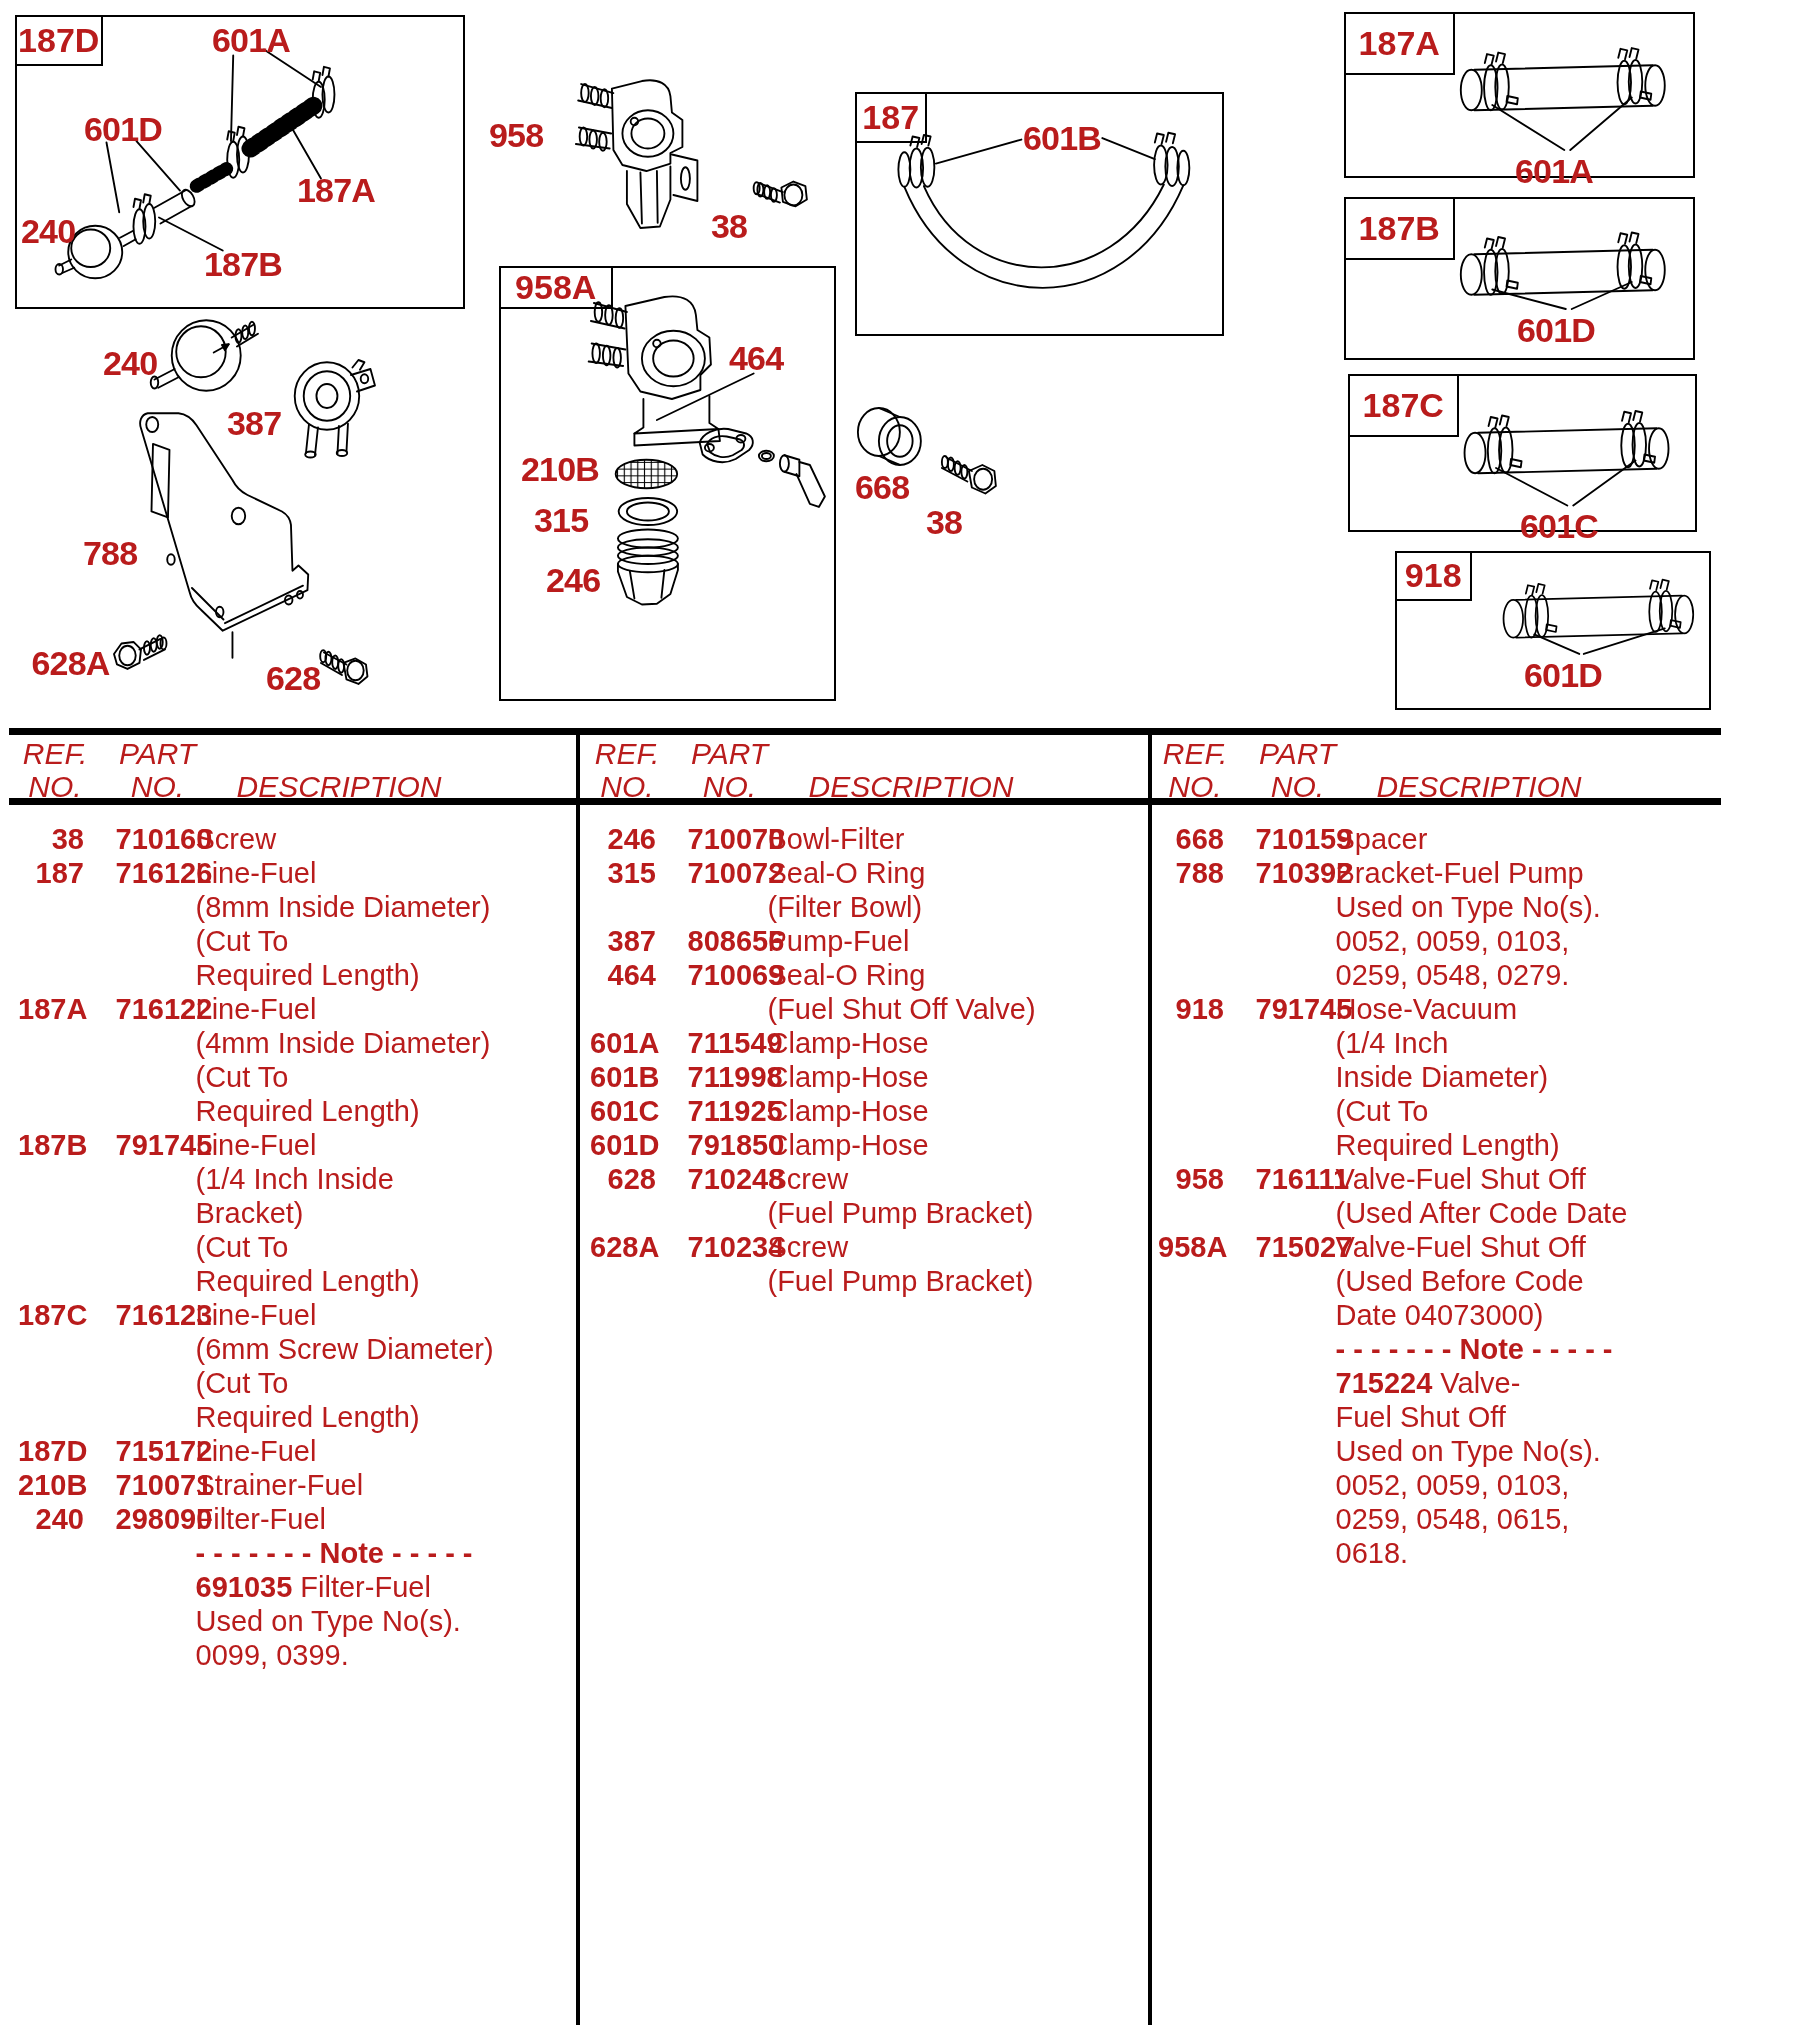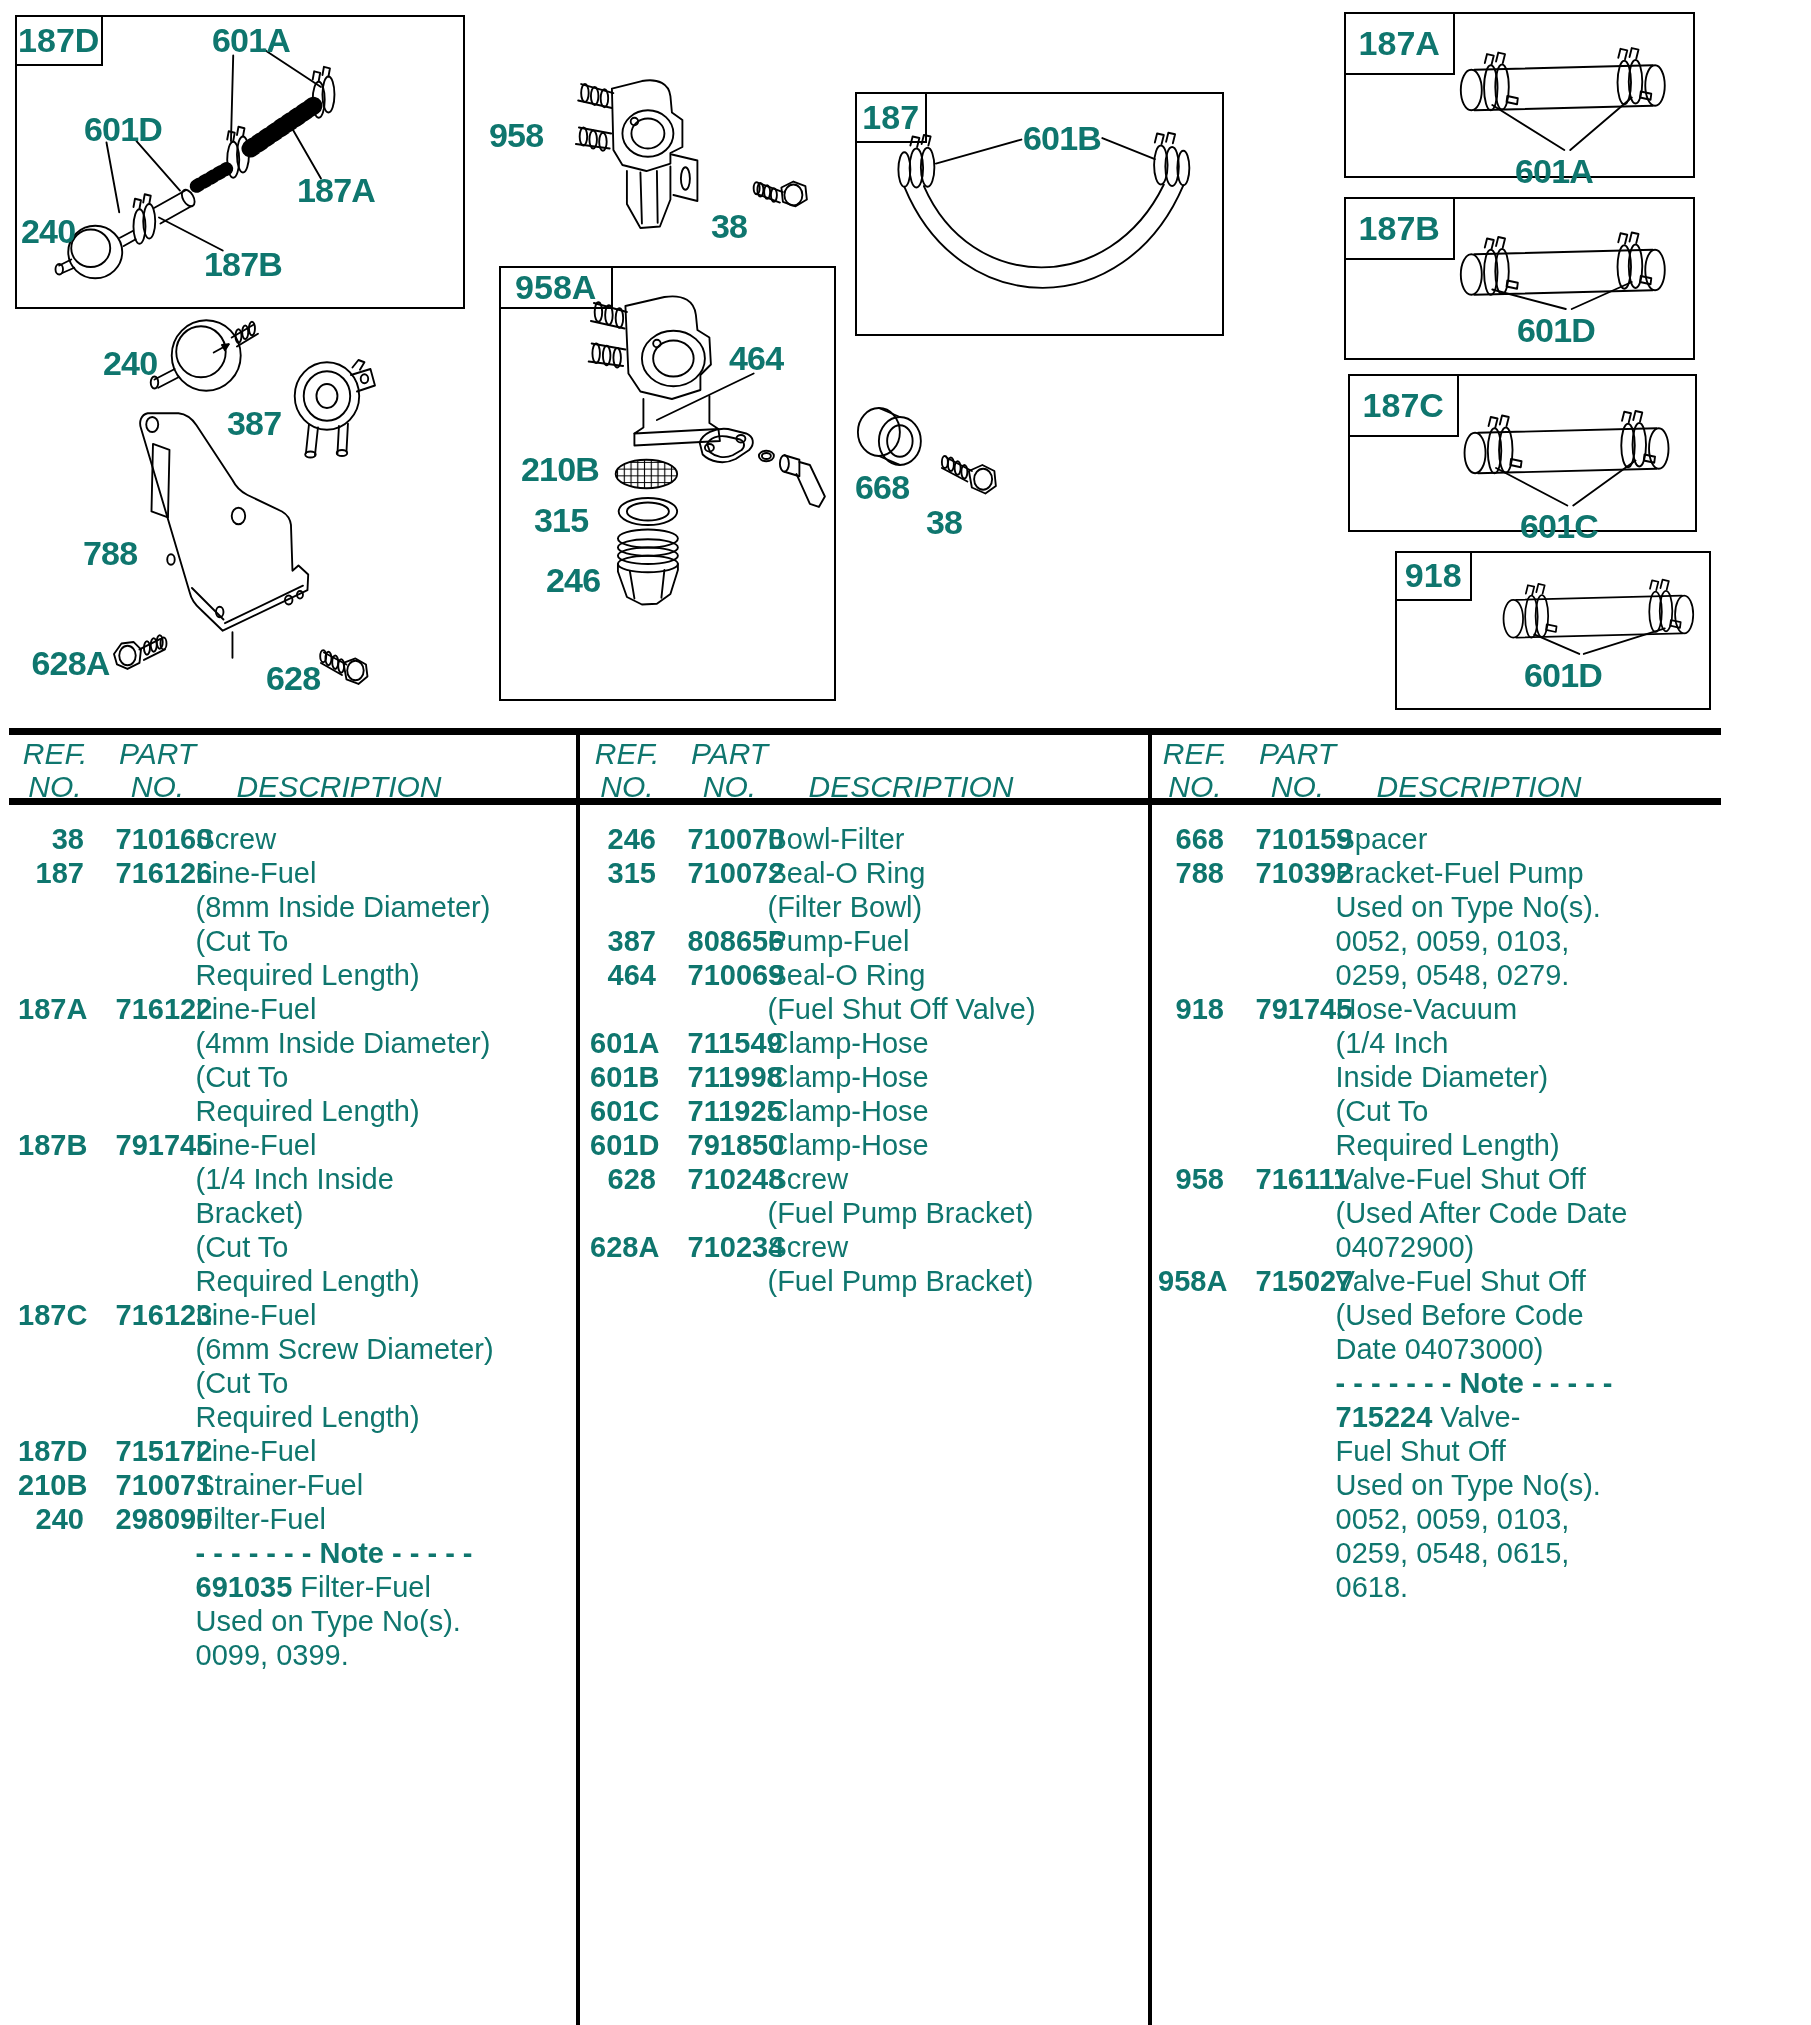--- a/index.html
+++ b/index.html
@@ -1,16 +1,16 @@
 <!DOCTYPE html>
 <html style="font-size:12px"><head>
 <meta charset="utf-8">
 <style>
   html,body{margin:0;padding:0;background:#fff;}
-  #page{position:relative;width:1811px;height:2025px;background:#fff;color:#0f766e;
+  #page{position:relative;width:1811px;height:2025px;background:#fff;color:#b91c1c;
         font-family:"Liberation Sans",sans-serif;overflow:hidden;}
   
   .pbox{position:absolute;border:2.3px solid #000;background:transparent;}
   .ptab{position:absolute;left:-2.3px;top:-2.3px;border:2.3px solid #000;background:#fff;
         display:flex;align-items:center;justify-content:center;
         font-weight:bold;font-size:34px;}
   .call{position:absolute;font-weight:bold;font-size:34px;white-space:nowrap;letter-spacing:-0.8px;}
   #art{position:absolute;left:0;top:0;}
   
   .rule{position:absolute;background:#000;}
@@ -595,25 +595,20 @@
         <span class="cell-ref">958</span>
         <span class="cell-part">716111</span>
         <span class="cell-desc">Valve-Fuel Shut Off</span>
       </div>
       <div class="trow">
         <span class="cell-ref"></span>
         <span class="cell-part"></span>
         <span class="cell-desc">(Used After Code Date</span>
       </div>
       <div class="trow">
-        <span class="cell-ref"></span>
-        <span class="cell-part"></span>
-        <span class="cell-desc">04072900)</span>
-      </div>
-      <div class="trow">
         <span class="cell-ref">958A</span>
         <span class="cell-part">715027</span>
         <span class="cell-desc">Valve-Fuel Shut Off</span>
       </div>
       <div class="trow">
         <span class="cell-ref"></span>
         <span class="cell-part"></span>
         <span class="cell-desc">(Used Before Code</span>
       </div>
       <div class="trow">

